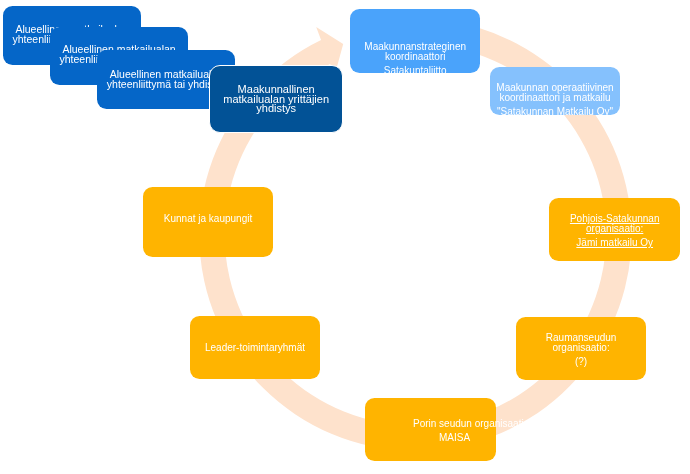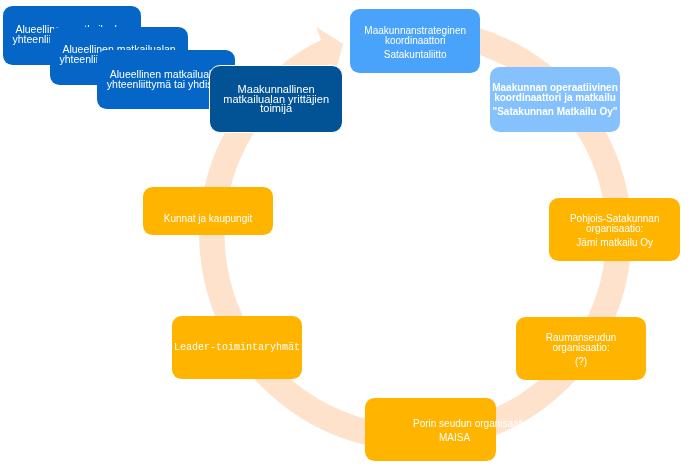--- a/index.html
+++ b/index.html
@@ -54,44 +54,44 @@
     <div class="txt" style="top:18.6px;">
       <span class="ln">Alueellinen matkailualan</span>
       <span class="ln">yhteenliittymä tai yhdistys</span>
     </div>
   </div>
 
   <div class="box countybox" style="left:209.4px;top:64.9px;width:133.5px;height:67.8px;">
     <div class="txt" style="top:19.2px;">
       <span class="ln">Maakunnallinen</span>
       <span class="ln">matkailualan yrittäjien</span>
-      <span class="ln">toimija</span>
+      <span class="ln">yhdistys</span>
     </div>
   </div>
 
   <div class="box brightbox" style="left:350.1px;top:9px;width:130.2px;height:63.5px;">
-    <div class="txt" style="top:17px;">
+    <div class="txt" style="top:33px;">
       <span class="ln">Maakunnanstrateginen</span>
       <span class="ln">koordinaattori</span>
       <span class="gap"></span>
       <span class="ln">Satakuntaliitto</span>
     </div>
   </div>
 
-  <div class="box lightbox" style="left:490px;top:67px;width:130px;height:65px;font-weight:bold;">
+  <div class="box lightbox" style="left:490px;top:67px;width:130px;height:48px;">
     <div class="txt" style="top:16.4px;">
       <span class="ln">Maakunnan operaatiivinen</span>
       <span class="ln">koordinaattori ja matkailu</span>
       <span class="gap"></span>
       <span class="ln">"Satakunnan Matkailu Oy"</span>
     </div>
   </div>
 
   <div class="box orangebox" style="left:549.3px;top:197.9px;width:130.8px;height:63.6px;">
-    <div class="txt" style="top:16.4px;">
+    <div class="txt" style="top:16.4px;text-decoration:underline;">
       <span class="ln">Pohjois-Satakunnan</span>
       <span class="ln">organisaatio:</span>
       <span class="gap"></span>
       <span class="ln">Jämi matkailu Oy</span>
     </div>
   </div>
 
   <div class="box orangebox" style="left:516.1px;top:317.1px;width:130px;height:63.3px;">
     <div class="txt" style="top:16.4px;">
       <span class="ln">Raumanseudun</span>
@@ -102,25 +102,25 @@
   </div>
 
   <div class="box orangebox" style="left:365px;top:398.1px;width:131px;height:63.4px;">
     <div class="txt" style="top:21.3px;margin-left:48px;">
       <span class="ln">Porin seudun organisaatio:</span>
       <span class="gap"></span>
       <span class="ln">MAISA</span>
     </div>
   </div>
 
-  <div class="box orangebox" style="left:172px;top:316.2px;width:130px;height:63.2px;font-family:Liberation Mono, monospace;">
+  <div class="box orangebox" style="left:190px;top:316.2px;width:130px;height:63.2px;">
     <div class="txt" style="top:27.1px;">
       <span class="ln">Leader-toimintaryhmät</span>
     </div>
   </div>
 
-  <div class="box orangebox" style="left:143px;top:187.1px;width:130px;height:48px;">
+  <div class="box orangebox" style="left:143px;top:187.1px;width:130px;height:70px;">
     <div class="txt" style="top:27.1px;">
       <span class="ln">Kunnat ja kaupungit</span>
     </div>
   </div>
 
 </div>
 
 </body></html>

